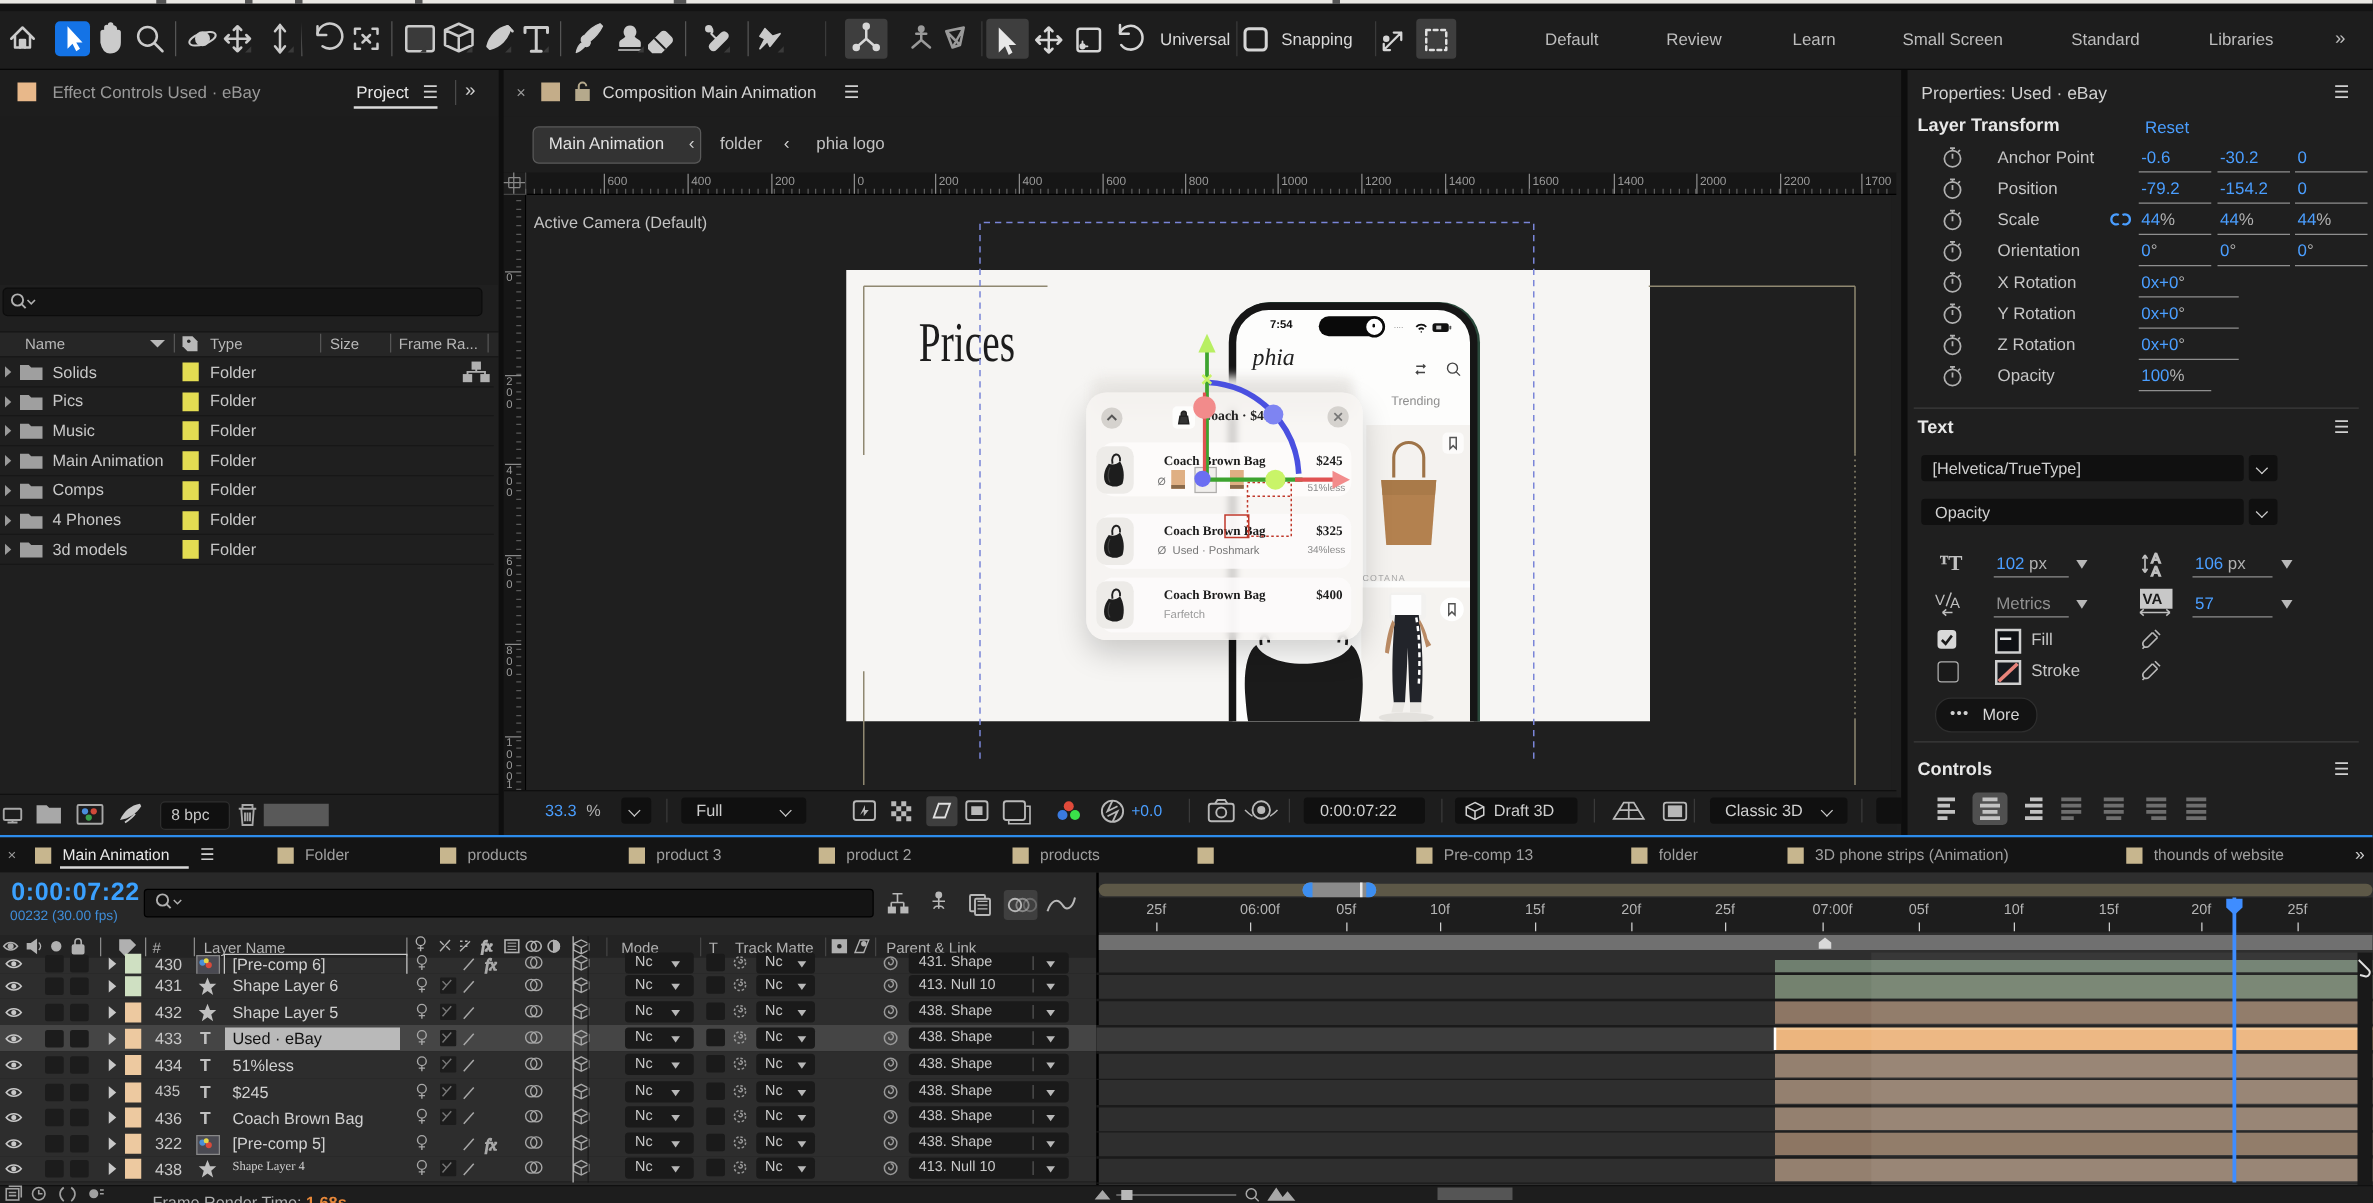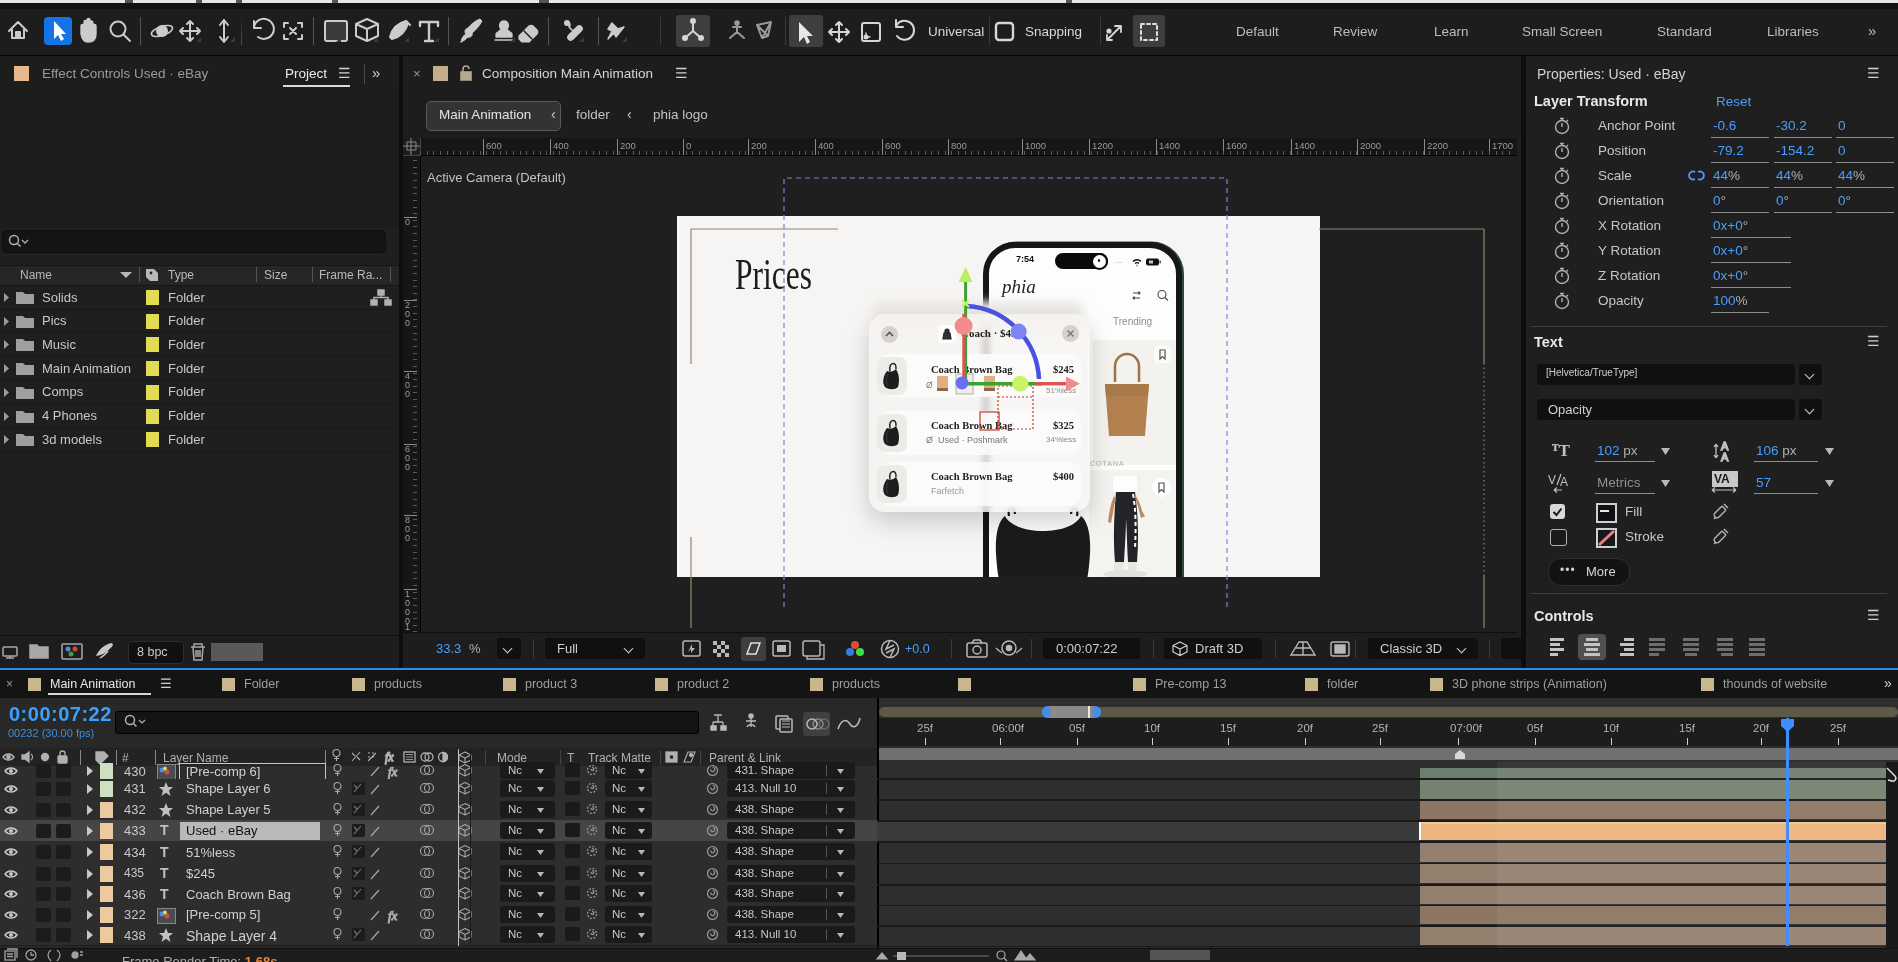--- a/index.html
+++ b/index.html
@@ -890,21 +890,21 @@
       <g fill="none" stroke="#4a9eff" stroke-width="1.8">
         <path d="M9 11 A4 4 0 1 1 9 4 M12 4 A4 4 0 1 1 12 11"></path>
       </g>
     </svg>
   </div>
 
 <div class="ab" style="left:1531px;top:326px;width:356px;height:1px;background:#3d3d3d;"></div>
 <div class="tx" style="left:1534px;top:334px;font-size:14.5px;font-weight:bold;color:#e8e8e8;">Text</div>
 <div class="tx" style="left:1867px;top:333px;font-size:14px;color:#cfcfcf;">☰</div>
 <div class="ddl" style="left:1537px;top:364px;width:258px;height:21px;"></div>
-<div class="tx" style="left:1546px;top:367px;font-size:10px;color:#d0d0d0;">[Helvetica/TrueType]</div>
+<div class="tx" style="left:1546px;top:367px;font-size:13px;color:#d0d0d0;">[Helvetica/TrueType]</div>
 <div class="ab" style="left:1799px;top:364px;width:23px;height:21px;background:#101010;border-radius:3px;"></div>
 <div class="chev" style="left:1806px;top:369px;"></div>
 <div class="ddl" style="left:1537px;top:399px;width:258px;height:21px;"></div>
 <div class="tx" style="left:1548px;top:402px;font-size:13px;color:#d0d0d0;">Opacity</div>
 <div class="ab" style="left:1799px;top:399px;width:23px;height:21px;background:#101010;border-radius:3px;"></div>
 <div class="chev" style="left:1806px;top:404px;"></div>
 <div class="tx" style="left:1552px;top:441px;font-family:'Liberation Serif',serif;font-size:17px;font-weight:bold;color:#c0c0c0;">ᵀT</div>
 <div class="tx" style="left:1597px;top:443px;font-size:13.5px;color:#4a9eff;">102 <span style="color:#b0b0b0;">px</span></div>
 <div class="ab" style="left:1595px;top:461px;width:60px;height:1px;background:#8f8f8f;"></div>
 <svg width="12" height="10" style="left:1660px;top:447px;">
@@ -1565,21 +1565,21 @@
     <div class="ab" style="left:36px;top:928.2px;width:15px;height:14px;background:#1c1c1c;border-radius:2px;"></div>
     <div class="ab" style="left:56px;top:928.2px;width:15px;height:14px;background:#1c1c1c;border-radius:2px;"></div>
     <svg width="12" height="12" style="left:84px;top:929.2px;">
       <path d="M3 1 L9 6 L3 11 Z" fill="#c8c8c8"></path>
     </svg>
     <div class="ab" style="left:100px;top:927.2px;width:13px;height:16px;background:#edc9a0;"></div>
     <div class="tx" style="left:124px;top:927.7px;font-size:13px;color:#c8c8c8;">438</div>
     <svg width="16" height="16" style="left:158px;top:927.2px;">
       <path d="M8 1 L10 6 L15 6 L11 9.5 L12.5 15 L8 11.8 L3.5 15 L5 9.5 L1 6 L6 6 Z" fill="#c0c0c0"></path>
     </svg>
-    <div class="tx" style="left:186px;top:927.7px;font-size:14px;color:#d0d0d0;">Shape Layer 4</div>
+    <div class="tx" style="left:186px;top:927.7px;font-size:10px;color:#d0d0d0;font-family:Liberation Serif, serif;">Shape Layer 4</div>
     <svg width="150" height="18" style="left:328px;top:926.2px;">
       <g fill="none" stroke="#a8a8a8" stroke-width="1.1">
         <path d="M6 6 a3.5 3.5 0 1 0 7 0 a3.5 3.5 0 1 0 -7 0 M9.5 9.5 L9.5 14 M7 11.5 L12 11.5"></path>
         <rect x="24" y="2" width="13" height="13" rx="1" fill="#1c1c1c" stroke="none"></rect>
         <path d="M26 5 l3 3 M33 4 l-7 8" stroke="#777"></path>
         <path d="M43 14 L51 5" stroke-width="1.2"></path>
         <circle cx="97" cy="8" r="4.5"></circle>
         <circle cx="101" cy="8" r="4.5"></circle>
         <path d="M137 2.5 L143 5.5 L143 11 L137 14 L131 11 L131 5.5 Z M131 5.5 L137 8.5 L143 5.5 M137 8.5 L137 14"></path>
       </g>

